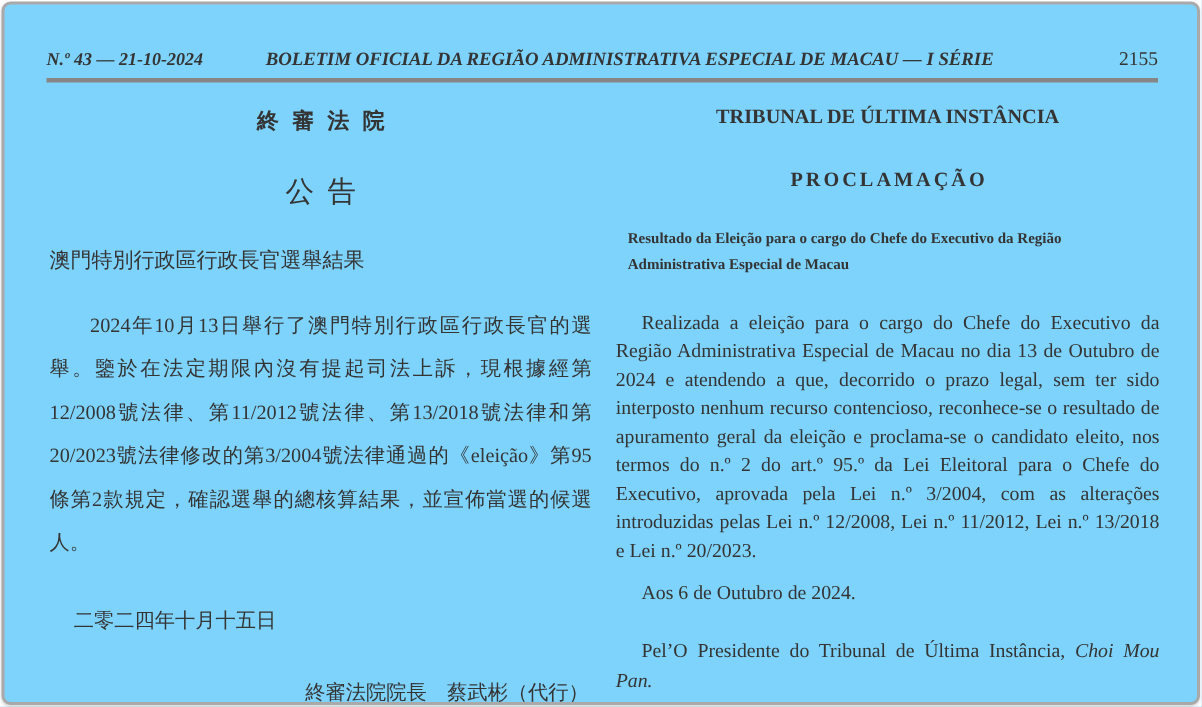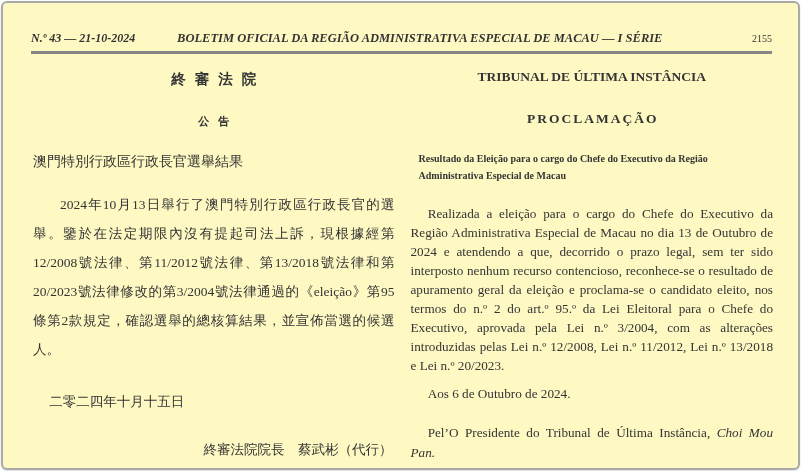--- a/index.html
+++ b/index.html
@@ -2,21 +2,21 @@
 <html><head>
 <meta charset="utf-8">
 <style>
   html, body { margin: 0; padding: 0; background: #ffffff; }
   body { width: 801px; height: 471px; font-family: "Liberation Serif", serif; }
 
   .page-frame {
     position: absolute;
     left: 1px; top: 1px;
     width: 795px; height: 465px;
-    background: #fef9c3;
+    background: #7dd3fc;
     border: 2px solid #a9a9a9;
     border-radius: 6px;
     box-shadow: 0 1px 2px rgba(0,0,0,0.15);
     overflow: hidden;
     color: #343434;
   }
 
   
   .masthead {
     display: flex;
@@ -34,21 +34,21 @@
     flex: 1;
     text-align: left;
     font-style: italic;
     white-space: nowrap;
     font-size: 12.5px;
   }
   .masthead .page-num {
     width: 120px;
     text-align: right;
     font-weight: normal;
-    font-size: 10px;
+    font-size: 13px;
   }
   .masthead-rule {
     height: 3px;
     background: #868686;
     margin: 5px 26px 0 28px;
   }
 
   
   .columns {
     display: flex;
@@ -62,22 +62,22 @@
   .col-zh .org {
     text-align: center;
     font-size: 14.5px;
     font-weight: bold;
     letter-spacing: 9px;
     text-indent: 9px;
     margin: 3px 0 0 0;
   }
   .col-zh .doc-type {
     text-align: center;
-    font-size: 11px;
-    font-weight: bold;
+    font-size: 19px;
+    font-weight: normal;
     letter-spacing: 9px;
     text-indent: 9px;
     margin: 25px 0 0 0;
   }
   .col-zh .subtitle {
     text-align: left;
     font-size: 14px;
     font-weight: normal;
     margin: 24px 0 0 0;
   }

